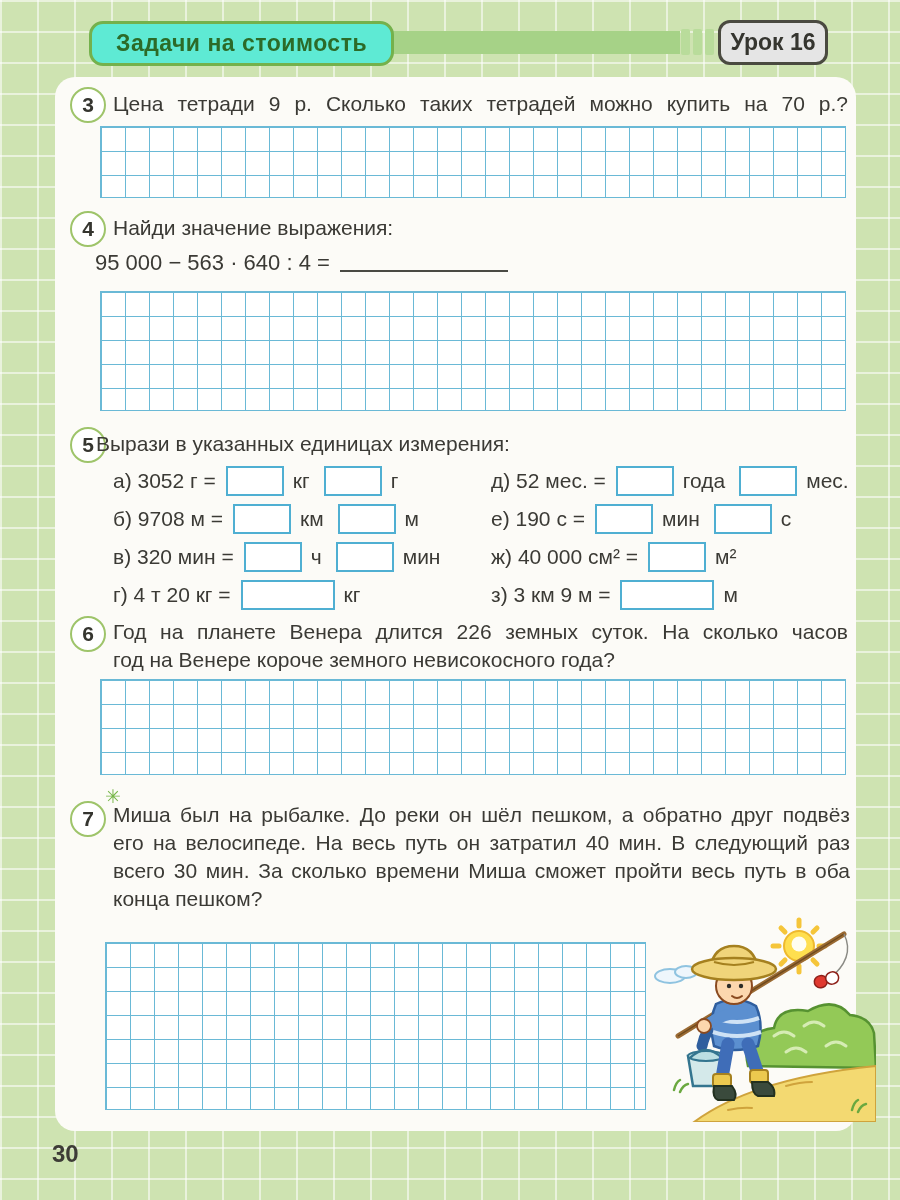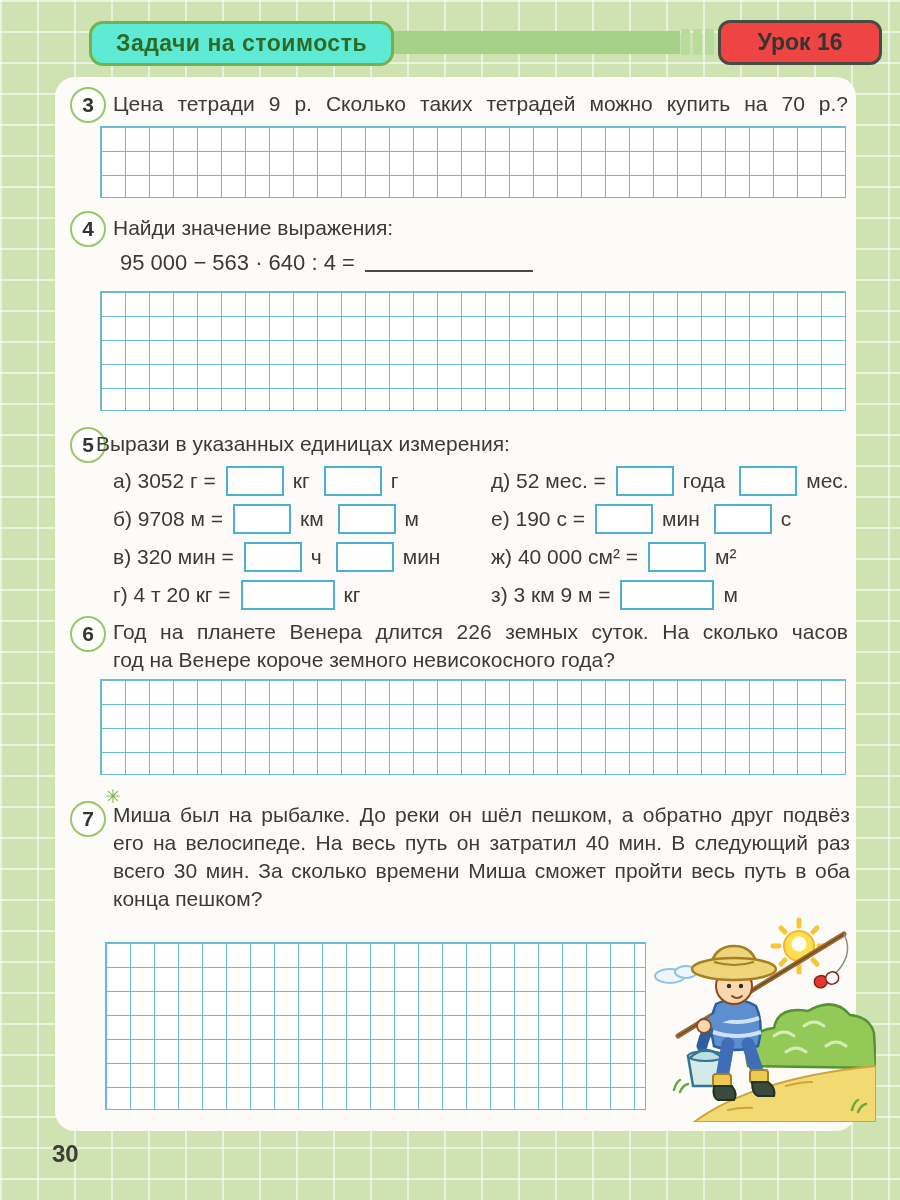--- a/index.html
+++ b/index.html
@@ -34,22 +34,22 @@
   
   .hdr-bar{position:absolute;left:320px;top:31px;width:360px;height:23px;background:var(--hdr-bar);z-index:1;}
   .hdash{position:absolute;top:29px;width:9px;height:26px;background:var(--hdr-dash);border-radius:2px;z-index:1;}
   .title-box{
     position:absolute;left:55px;top:21px;height:45px;padding:0 24px;z-index:2;
     background:#5eead4;border:3px solid var(--hdr-border);border-radius:14px;
     display:flex;align-items:center;
     font-size:23px;font-weight:bold;color:var(--title-green);letter-spacing:.5px;margin-left:34px;
   }
   .lesson-box{
-    position:absolute;left:718px;top:20px;width:164px;height:45px;z-index:2;
-    background:#ef4444;border:3px solid var(--badge-border);border-radius:12px;
+    position:absolute;left:718px;top:20px;width:110px;height:45px;z-index:2;
+    background:#e5e5e5;border:3px solid var(--badge-border);border-radius:12px;
     display:flex;align-items:center;justify-content:center;
     font-size:23px;font-weight:bold;color:#35352f;
   }
   
   .num{
     position:absolute;width:36px;height:36px;border-radius:50%;
     background:#fff;border:2.5px solid var(--circle-green);
     display:flex;align-items:center;justify-content:center;
     font-size:21px;font-weight:bold;color:#35352f;
   }
@@ -98,21 +98,21 @@
 <div class="panel"></div>
 
 <div class="num" style="left:70px;top:87px;">3</div>
 <div class="ttext" style="left:113px;top:90px;width:735px;">
     <div class="tline">Цена тетради 9 р. Сколько таких тетрадей можно купить на 70 р.?</div>
   </div>
 <div class="grid" style="left:100px;top:126px;width:746px;height:72px;"></div>
 
 <div class="num" style="left:70px;top:211px;">4</div>
 <div class="ttext heading" style="left:113px;top:214px;">Найди значение выражения:</div>
-<div class="expr" style="left:120px;top:250px;"><span>95 000 − 563 · 640 : 4 =</span><span class="ans-line"></span></div>
+<div class="expr" style="left:95px;top:250px;"><span>95 000 − 563 · 640 : 4 =</span><span class="ans-line"></span></div>
 <div class="grid" style="left:100px;top:291px;width:746px;height:120px;"></div>
 
 <div class="num" style="left:70px;top:427px;">5</div>
 <div class="ttext heading" style="left:96px;top:430px;">Вырази в указанных единицах измерения:</div>
 <div class="t5cols">
   <div class="t5col left">
       <div class="unit-row">
         <span class="given">а) 3052 г =</span>
         <span class="ans-box"></span>
         <span class="unit">кг</span>

